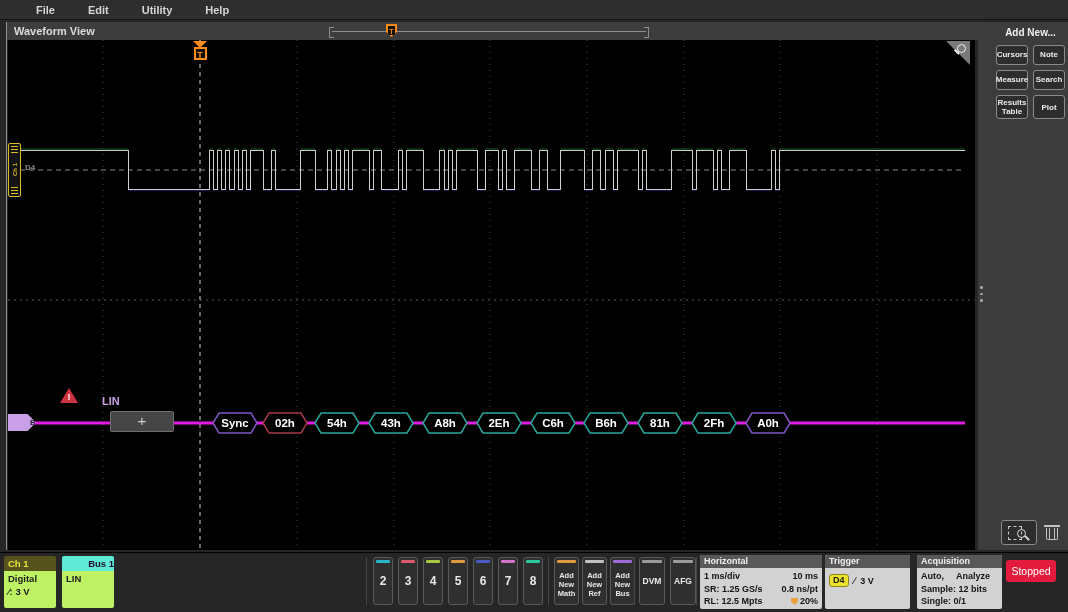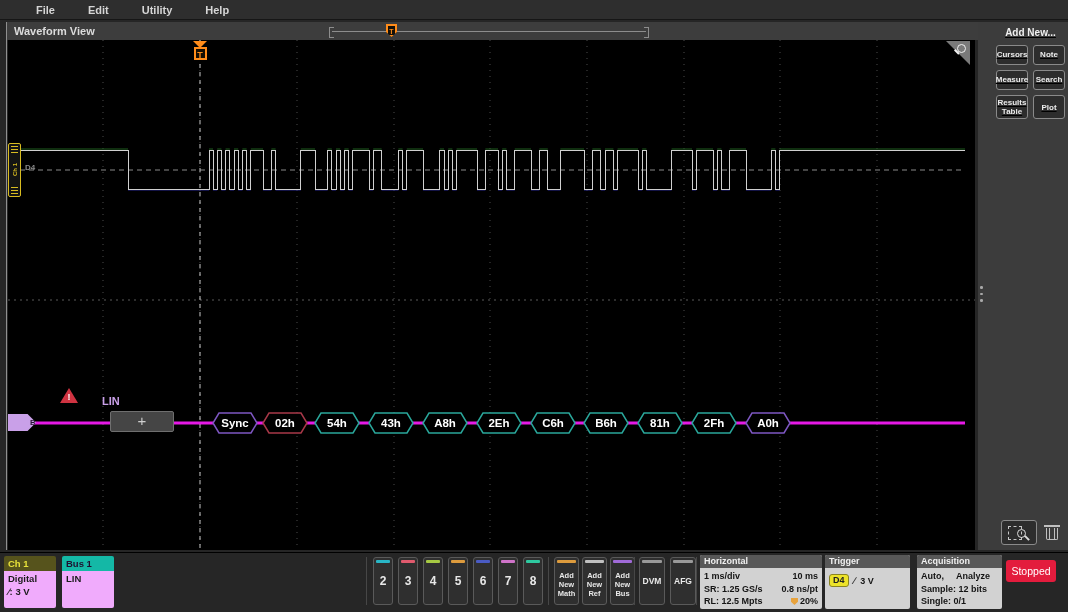--- a/index.html
+++ b/index.html
@@ -48,41 +48,41 @@
   .b1badge{position:absolute;left:8px;top:414px;width:28px;height:17px;background:#c9a0e8;clip-path:polygon(0 0,70% 0,100% 50%,70% 100%,0 100%);color:#2a1535;font-size:8px;font-weight:bold;line-height:17px;padding-left:22px;box-sizing:border-box;}
 
   
   .axis{position:absolute;left:8px;top:536px;width:967px;height:12px;}
   .axlab{position:absolute;top:0;width:40px;text-align:center;color:#b0b0b0;font-size:8px;}
 
   
   .sidewrap{position:absolute;left:978px;top:22px;width:90px;height:528px;background:#3c3c3c;}
   .split-dots{position:absolute;left:980px;top:286px;width:3px;display:flex;flex-direction:column;gap:4px;}
   .split-dots i{width:2.5px;height:2.5px;border-radius:50%;background:#a8a8a8;}
-  .rpanel{position:absolute;left:993px;top:22px;width:75px;height:528px;text-decoration:underline;}
+  .rpanel{position:absolute;left:993px;top:22px;width:75px;height:528px;}
   .rp-title{text-align:center;color:#f0f0f0;font-size:10px;font-weight:bold;padding-top:5px;}
   .rp-btns{display:flex;flex-wrap:wrap;gap:5px;justify-content:center;padding:7px 2px;}
   .rp-btn{width:32px;min-height:20px;background:#2d2d2d;border:1px solid #8a8a8a;border-radius:3px;color:#ececec;font-size:8px;font-weight:bold;display:flex;align-items:center;justify-content:center;text-align:center;padding:2px 1px;line-height:1.15;box-sizing:border-box;}
   .rp-tools{position:absolute;bottom:4px;left:0;right:0;height:28px;display:flex;align-items:center;justify-content:space-evenly;}
   .zoombtn{width:36px;height:25px;background:#2d2d2d;border:1px solid #8a8a8a;border-radius:3px;position:relative;box-sizing:border-box;}
   .dashedbox{position:absolute;left:6px;top:5px;width:12px;height:12px;border:1px dashed #c8c8c8;}
   .magicon{position:absolute;left:15px;top:8px;width:7px;height:7px;border:1.5px solid #dcdcdc;border-radius:50%;}
   .magicon::after{content:"";position:absolute;left:6px;top:7px;width:6px;height:2px;background:#dcdcdc;transform:rotate(45deg);}
   .trash{position:relative;width:16px;height:17px;}
   .trash .lid{position:absolute;left:0;top:1px;width:16px;height:2px;background:#c0c0c0;}
   .trash .tbody{position:absolute;left:2px;top:4px;width:12px;height:12px;border:1.5px solid #c0c0c0;border-top:none;border-radius:0 0 2px 2px;background:repeating-linear-gradient(90deg,transparent 0 2px,#c0c0c0 2px 3px,transparent 3px 5px);box-sizing:border-box;}
 
   
   .bottombar{position:absolute;left:0;top:552px;width:1068px;height:60px;background:#262626;border-top:1px solid #000;}
   .bdiv{position:absolute;top:4px;width:1px;height:48px;background:#474747;}
   .badge{position:absolute;top:3px;width:52px;height:52px;border-radius:2px;overflow:hidden;}
   .badge .bh{height:15px;font-size:9.5px;font-weight:bold;line-height:15px;padding-left:4px;}
-  .badge .bb{background:#f0abfc;height:37px;color:#1c1c1c;font-size:9.5px;font-weight:bold;padding:2px 0 0 4px;box-sizing:border-box;line-height:1.35;}
+  .badge .bb{background:#bef264;height:37px;color:#1c1c1c;font-size:9.5px;font-weight:bold;padding:2px 0 0 4px;box-sizing:border-box;line-height:1.35;}
   .ch1 .bh{background:#56531c;color:#e8e23a;}
-  .bus1 .bh{background:#14b8a6;color:#201030;}
+  .bus1 .bh{background:#5eead4;color:#201030;text-align:right;}
   .btn-row{position:absolute;top:4px;display:flex;gap:5px;}
   .cbtn{position:relative;width:20px;height:48px;background:#2f2f2f;border:1px solid #5a5a5a;border-radius:3px;box-sizing:border-box;color:#e8e8e8;font-size:12px;font-weight:bold;display:flex;align-items:center;justify-content:center;}
   .stripe{position:absolute;top:2px;left:2px;right:2px;height:3px;border-radius:1px;}
   .abtn{position:relative;width:25px;height:48px;background:#2f2f2f;border:1px solid #5a5a5a;border-radius:3px;box-sizing:border-box;color:#e8e8e8;font-size:7.5px;font-weight:bold;display:flex;align-items:center;justify-content:center;text-align:center;line-height:1.2;padding:6px 1px 0 1px;}
   .tbtn{position:relative;width:26px;height:48px;background:#2f2f2f;border:1px solid #5a5a5a;border-radius:3px;box-sizing:border-box;color:#e8e8e8;font-size:8.5px;font-weight:bold;display:flex;align-items:center;justify-content:center;}
   .panel{position:absolute;top:2px;height:54px;background:#d2d2d2;border-radius:2px;overflow:hidden;}
   .panel-h{height:13px;background:#585858;color:#f0f0f0;font-size:9px;font-weight:bold;line-height:13px;padding-left:4px;}
   .panel-b{padding:2px 4px 0 4px;font-size:9px;font-weight:bold;color:#141414;}
   .prow{display:flex;justify-content:space-between;line-height:1.4;}
   .prow-l{display:flex;gap:12px;line-height:1.4;}

